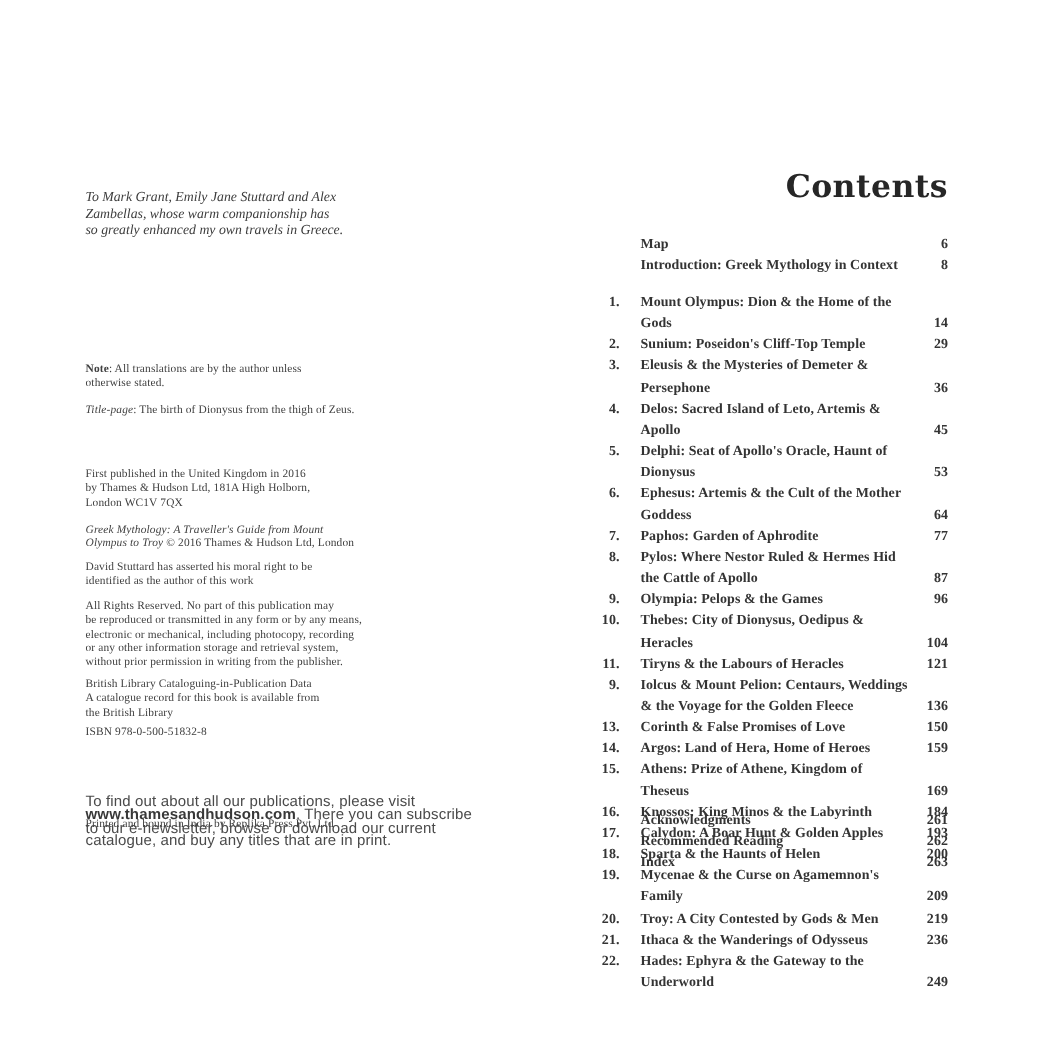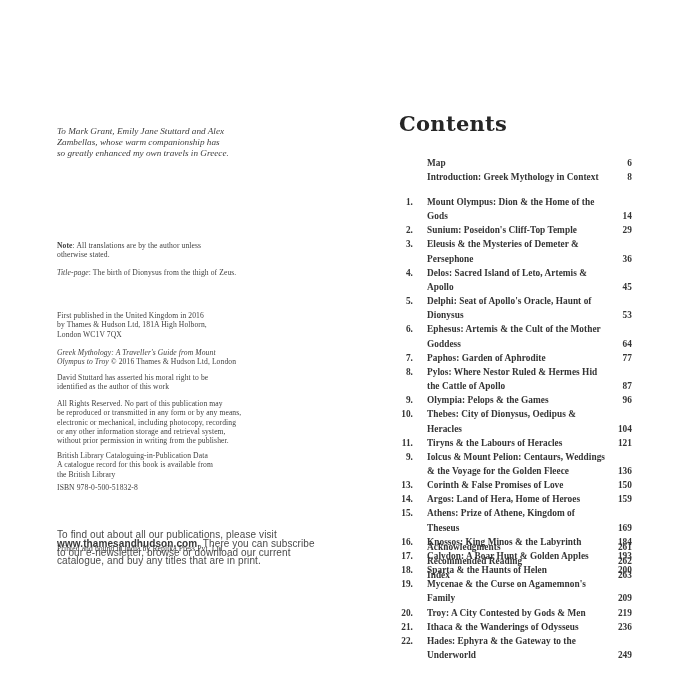--- a/index.html
+++ b/index.html
@@ -19,21 +19,21 @@
   .copyright{left:57px;top:348px;}
   .moral{left:57px;top:373px;}
   .rights{left:57px;top:399px;}
   .library{left:57px;top:451px;}
   .isbn{left:57px;top:483px;}
   .printed{left:57px;top:524px;margin-top:20px;}
   .promo{left:57px;top:531px;font-family:Liberation Sans, sans-serif;
          font-size:10px;line-height:8.8px;color:#4a4a4a;letter-spacing:.1px;}
   .promo .b{color:#383838;}
   
-  .contents-title{left:399px;top:112px;width:233px;text-align:left;
+  .contents-title{left:399px;top:112px;width:233px;text-align:right;
         font-family:"DejaVu Serif", serif;font-weight:bold;font-size:21px;
         line-height:24px;color:#262626;letter-spacing:.3px;}
   .toc{left:399px;width:233px;font-size:9.3px;line-height:14.15px;
        font-weight:bold;color:#343434;letter-spacing:.05px;}
   .toc-front{top:156px;}
   .toc-chapters{top:195px;}
   .toc-back{top:540px;}
   .toc-row{display:grid;grid-template-columns:14px 1fr 26px;}
   .toc-num{text-align:right;align-self:start;}
   .toc-title{padding-left:14px;white-space:pre-line;}

